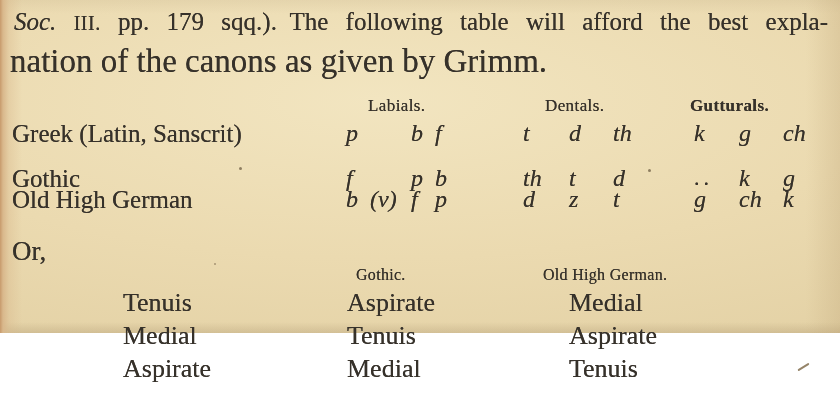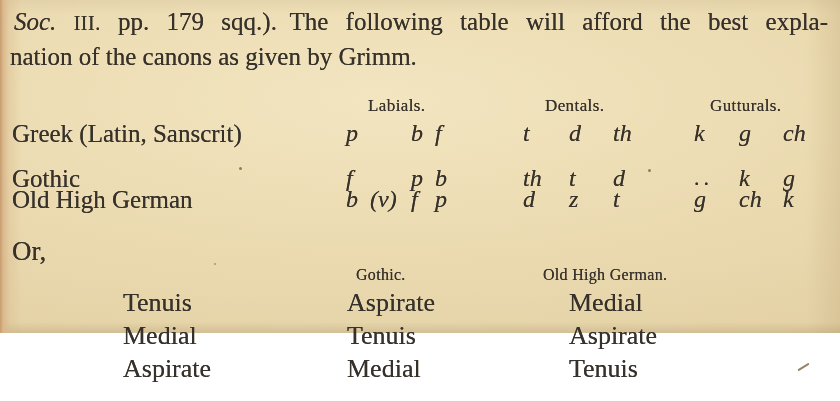--- a/index.html
+++ b/index.html
@@ -12,26 +12,26 @@
       linear-gradient(90deg,#c79a6c 0px,#d9b88c 3px,rgba(217,184,140,.38) 9px,rgba(217,184,140,0) 22px),
       linear-gradient(270deg,rgba(190,164,118,.30) 0px,rgba(190,164,118,0) 34px),
       linear-gradient(0deg,rgba(140,116,80,.22) 0px,rgba(140,116,80,0) 11px),
       linear-gradient(180deg,rgba(150,128,92,.10) 0px,rgba(150,128,92,0) 14px),
       radial-gradient(ellipse 120% 95% at 45% 30%,#f2e5c0 0%,#ebdab0 50%,#e4d2a6 85%,#ddc99b 100%);
   }
   .page *{text-shadow:0 0 .6px rgba(54,49,42,.85);}
   .abs{position:absolute;}
   
   .par-line1{left:14px;top:8px;width:814px;font-size:25px;text-align:justify;text-align-last:justify;white-space:normal;}
-  .par-line2{left:10px;top:43px;font-size:25px;white-space:nowrap;}
+  .par-line2{left:10px;top:43px;font-size:33px;white-space:nowrap;}
   .it{font-style:italic;}
   .sc{font-size:20px;letter-spacing:.5px;}
   
   .t1-head{top:96px;font-size:17px;letter-spacing:.4px;}
-  .t1h-1{left:368px;} .t1h-2{left:545px;} .t1h-3{left:710px;}
+  .t1h-1{left:368px;} .t1h-2{left:545px;} .t1h-3{left:690px;font-weight:bold;}
   .t1-row{left:0;right:0;height:30px;}
   .t1-r1{top:120px;} .t1-r2{top:146px;margin-top:19px;} .t1-r3{top:186px;padding-left:36px;}
   .t1-label{position:absolute;left:12px;font-size:25px;white-space:nowrap;}
   .cell{position:absolute;font-size:24px;font-style:italic;white-space:nowrap;}
   .cA{left:346px;} .cB{left:370px;} .cC{left:411px;} .cD{left:435px;}
   .cE{left:523px;} .cF{left:569px;} .cG{left:613px;}
   .cH{left:694px;} .cI{left:739px;} .cJ{left:783px;}
   .dots{font-style:normal;letter-spacing:4px;font-size:22px;}
   
   .or-label{left:12px;top:236px;font-size:27px;}

